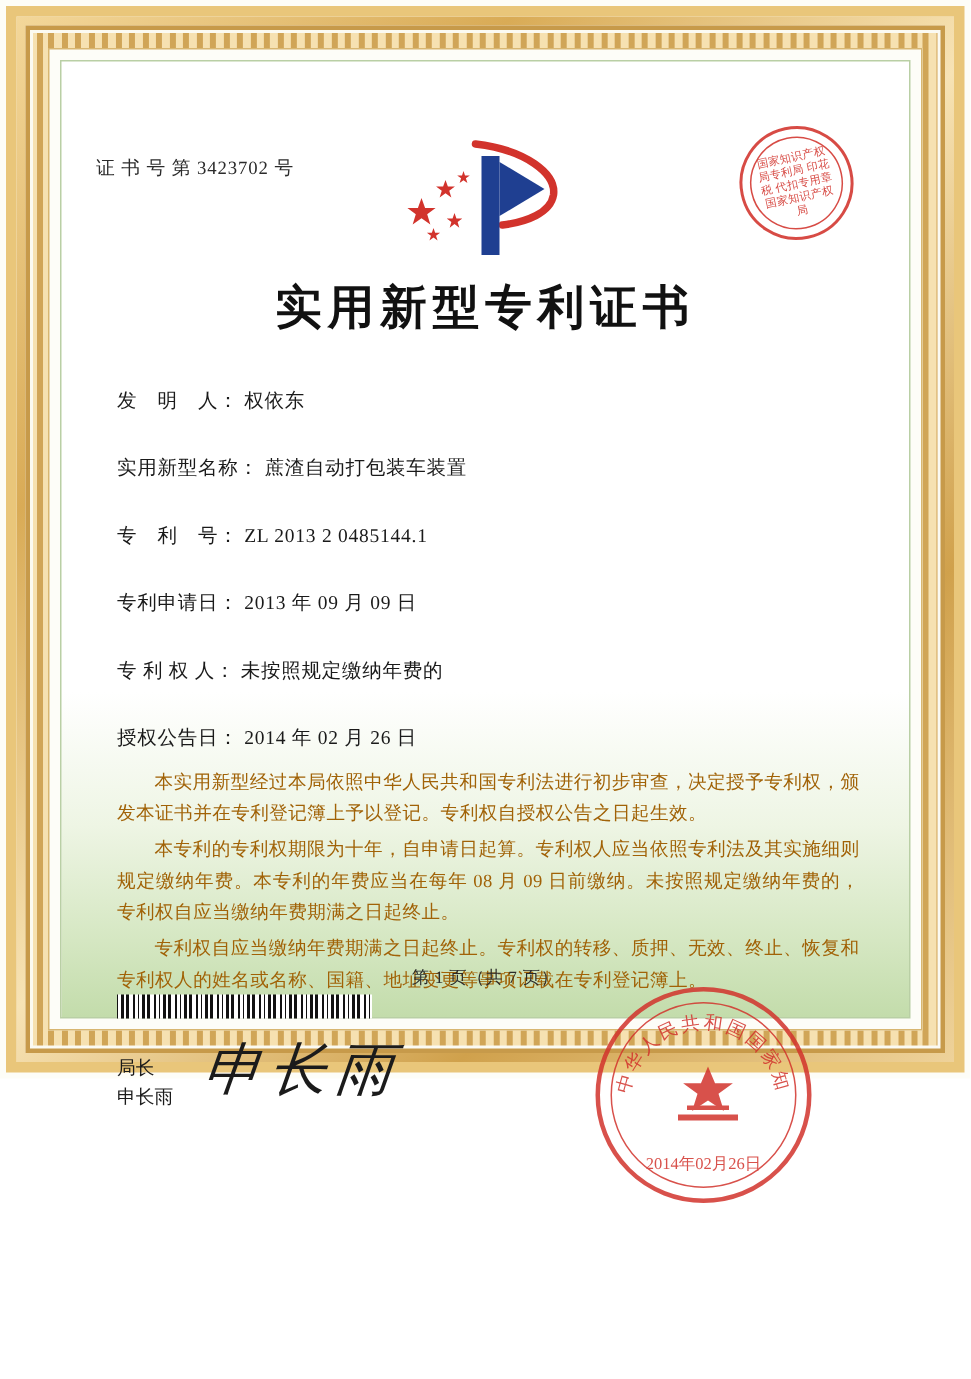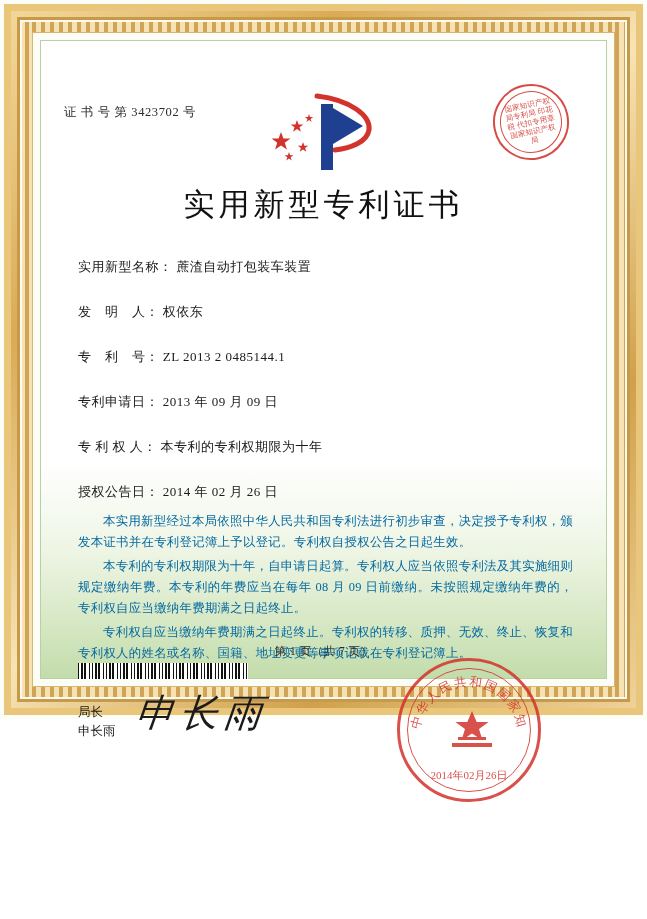--- a/index.html
+++ b/index.html
@@ -142,21 +142,21 @@
     font-family: "Liberation Serif", serif;
   }
 
   .doc-title {
     position: absolute;
     top: 136px;
     left: 0;
     right: 0;
     text-align: center;
     font-size: 31px;
-    font-weight: normal;
+    font-weight: bold;
     letter-spacing: 4px;
     color: #111;
     font-family: "Liberation Serif", "DejaVu Serif", serif;
   }
 
   .fields {
     position: absolute;
     top: 210px;
     left: 30px;
     right: 20px;
@@ -171,21 +171,21 @@
   .field-label { display: inline; }
   .field-value { display: inline; }
 
   .paragraphs {
     position: absolute;
     top: 463px;
     left: 30px;
     right: 26px;
     font-size: 12.4px;
     line-height: 21px;
-    color: #0369a1;
+    color: #a16207;
     text-align: justify;
     letter-spacing: .3px;
   }
   .paragraphs p {
     margin: 0 0 3px 0;
     text-indent: 25px;
   }
 
   .barcode {
     position: absolute;
@@ -302,38 +302,38 @@
 
     <div class="top-seal">
       <div class="ring"></div>
       <div class="seal-text">国家知识产权局专利局 印花税 代扣专用章 国家知识产权局</div>
     </div>
 
     <div class="doc-title">实用新型专利证书</div>
 
     <div class="fields">
       <div class="field-row">
+        <span class="field-label">发　明　人：</span>
+        <span class="field-value">权依东</span>
+      </div>
+      <div class="field-row">
         <span class="field-label">实用新型名称：</span>
         <span class="field-value">蔗渣自动打包装车装置</span>
       </div>
       <div class="field-row">
-        <span class="field-label">发　明　人：</span>
-        <span class="field-value">权依东</span>
-      </div>
-      <div class="field-row">
         <span class="field-label">专　利　号：</span>
         <span class="field-value">ZL 2013 2 0485144.1</span>
       </div>
       <div class="field-row">
         <span class="field-label">专利申请日：</span>
         <span class="field-value">2013 年 09 月 09 日</span>
       </div>
       <div class="field-row">
         <span class="field-label">专 利 权 人：</span>
-        <span class="field-value">本专利的专利权期限为十年</span>
+        <span class="field-value">未按照规定缴纳年费的</span>
       </div>
       <div class="field-row">
         <span class="field-label">授权公告日：</span>
         <span class="field-value">2014 年 02 月 26 日</span>
       </div>
     </div>
 
     <div class="paragraphs">
       <p>本实用新型经过本局依照中华人民共和国专利法进行初步审查，决定授予专利权，颁发本证书并在专利登记簿上予以登记。专利权自授权公告之日起生效。</p>
       <p>本专利的专利权期限为十年，自申请日起算。专利权人应当依照专利法及其实施细则规定缴纳年费。本专利的年费应当在每年 08 月 09 日前缴纳。未按照规定缴纳年费的，专利权自应当缴纳年费期满之日起终止。</p>

